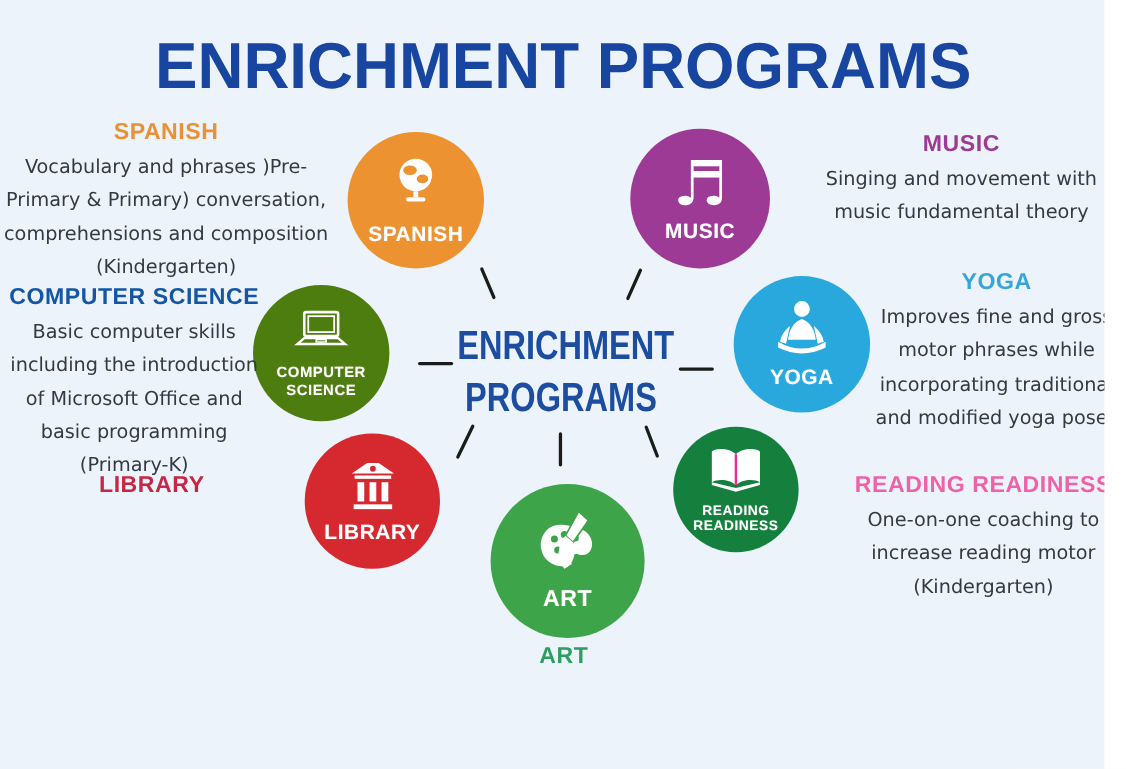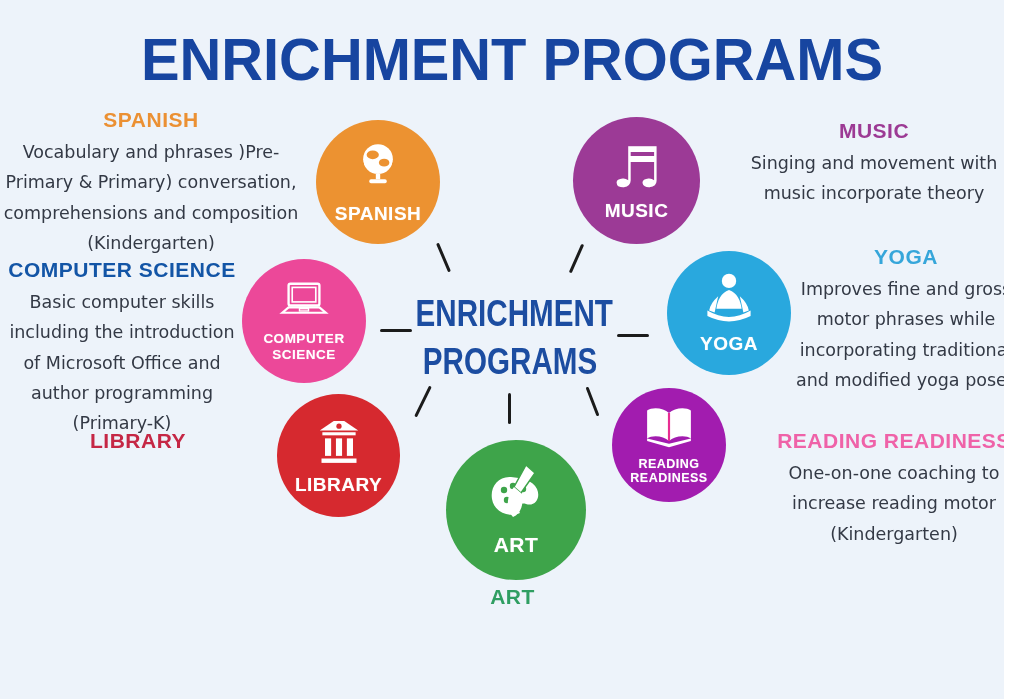--- a/index.html
+++ b/index.html
@@ -45,24 +45,24 @@
   }
   .circle-label {
     font-family:"Liberation Sans", sans-serif;
     font-weight:bold; letter-spacing:0.5px; line-height:1.15;
     white-space:pre-line; margin-top:4px;
     text-shadow:0 0 1px rgba(255,255,255,.4);
   }
   .c-spanish  { left:316px; top:120px; width:124px; height:124px; background:#ec9231; }
   .c-music    { left:573px; top:117px; width:127px; height:127px; background:#9c3a96; }
   .c-yoga     { left:667px; top:251px; width:124px; height:124px; background:#29a8de; }
-  .c-reading  { left:612px; top:388px; width:114px; height:114px; background:#a21caf; }
+  .c-reading  { left:612px; top:388px; width:114px; height:114px; background:#15803d; }
   .c-art      { left:446px; top:440px; width:140px; height:140px; background:#3ea44a; }
   .c-library  { left:277px; top:394px; width:123px; height:123px; background:#d6292f; }
-  .c-cs       { left:242px; top:259px; width:124px; height:124px; background:#ec4899; }
+  .c-cs       { left:230px; top:259px; width:124px; height:124px; background:#4d7c0f; }
   .c-spanish .circle-label, .c-music .circle-label, .c-yoga .circle-label,
   .c-library .circle-label { font-size:19px; }
   .c-art .circle-label { font-size:21px; }
   .c-reading .circle-label { font-size:12.5px; }
   .c-cs .circle-label { font-size:13.5px; }
   .music-glyph { font-size:56px; line-height:1; color:#fff; font-family:"DejaVu Sans", sans-serif; }
   
   .block { position:absolute; text-align:center; }
   .block-heading {
     font-family:"Liberation Sans", sans-serif;
@@ -197,21 +197,21 @@
     <div class="block-heading h-spanish">SPANISH</div>
     <div class="block-body">Vocabulary and phrases )Pre-
 Primary &amp; Primary) conversation,
 comprehensions and composition
 (Kindergarten)</div>
   </div>
 
   <div class="block b-music">
     <div class="block-heading h-music">MUSIC</div>
     <div class="block-body">Singing and movement with
-music incorporate theory</div>
+music fundamental theory</div>
   </div>
 
   <div class="block b-yoga">
     <div class="block-heading h-yoga">YOGA</div>
     <div class="block-body">Improves fine and gross
 motor phrases while
 incorporating traditional
 and modified yoga poses</div>
   </div>
 
@@ -228,17 +228,17 @@
 
   <div class="block b-library">
     <div class="block-heading h-library">LIBRARY</div>
   </div>
 
   <div class="block b-cs">
     <div class="block-heading h-cs">COMPUTER SCIENCE</div>
     <div class="block-body">Basic computer skills
 including the introduction
 of Microsoft Office and
-author programming
+basic programming
 (Primary-K)</div>
   </div>
 
 </div>
 
 </body></html>

